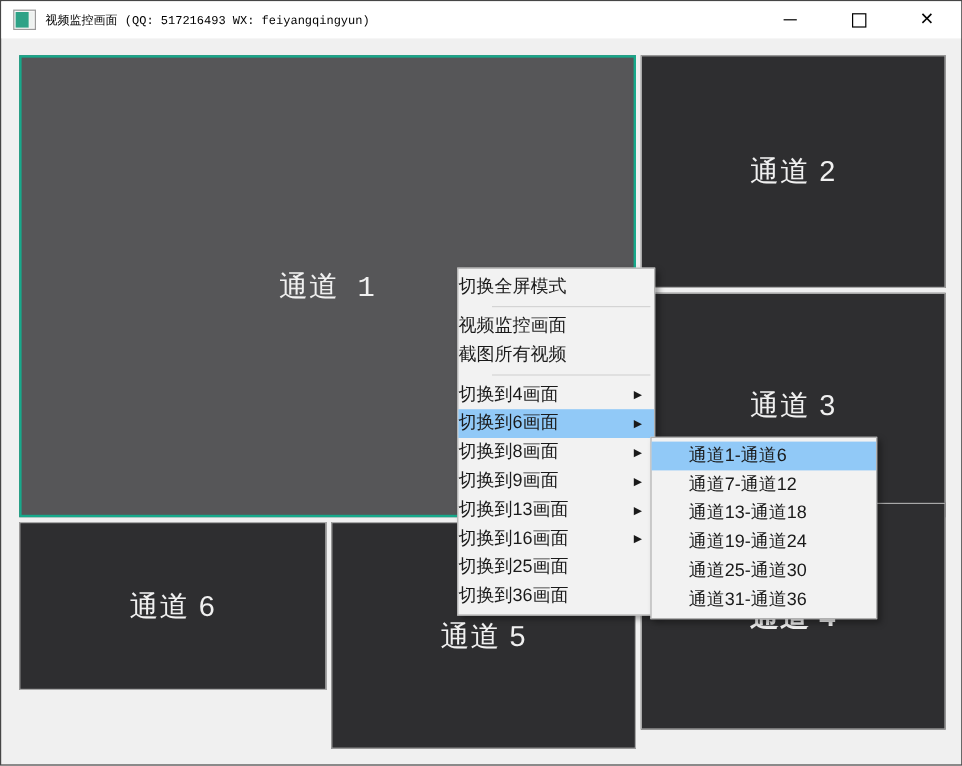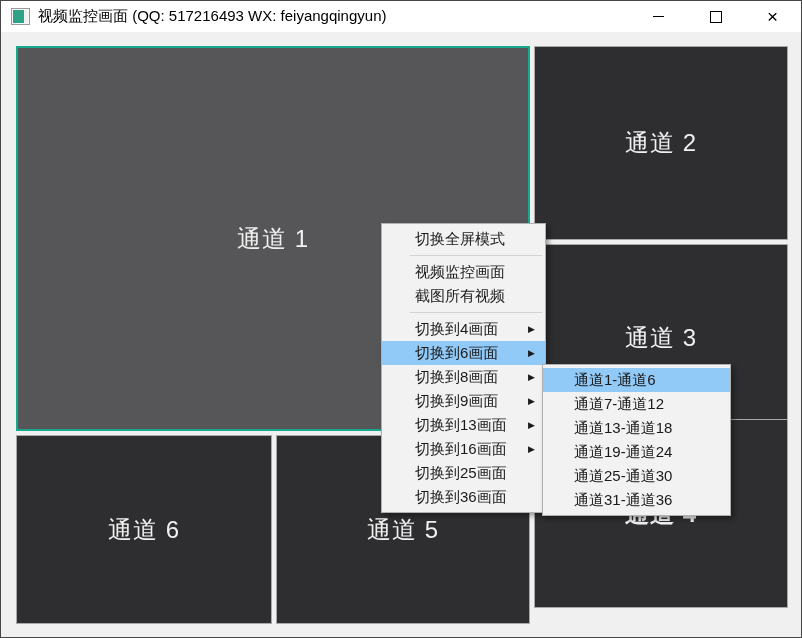--- a/index.html
+++ b/index.html
@@ -20,22 +20,23 @@
     display: flex; align-items: center;
   }
   .app-icon {
     width: 15px; height: 13px; margin-left: 10px;
     border: 1px solid #9a9a9a; background: #f8f8f8;
     display: flex; padding: 1px; box-sizing: content-box;
   }
   .app-icon .teal-pane { flex: 1; background: #2ea287; }
   .app-icon .light-pane { width: 4px; background: #eef2f0; }
   .title-text {
-    margin-left: 8px; font-size: 15px; color: #000000;
+    margin-left: 8px; font-size: 10px; color: #000000;
     white-space: nowrap;
+    font-family: Liberation Mono, monospace;
   }
   .win-controls {
     position: absolute; right: 0; top: 0; height: 31px; display: flex;
   }
   .win-btn {
     width: 57px; height: 31px;
     display: flex; align-items: center; justify-content: center;
     cursor: default;
   }
   .min-glyph { width: 11px; height: 1px; background: #000; }
@@ -49,43 +50,42 @@
     border: 1px solid #a8a8a8;
     display: flex; align-items: center; justify-content: center;
     box-sizing: border-box;
   }
   .ch.selected {
     background: #565658;
     border: 2px solid #17a98b;
   }
   .ch-label { font-size: 24px; color: #f0f0f0; letter-spacing: 1px; }
 
-  .ch1 { left: 15px;  top: 45px;  width: 514px; height: 385px; }
+  .ch1 { left: 15px;  top: 45px;  width: 514px; height: 385px; font-family: Liberation Mono, monospace; }
   .ch2 { left: 533px; top: 45px;  width: 254px; height: 194px; }
   .ch3 { left: 533px; top: 243px; width: 254px; height: 187px; justify-content: center; }
-  .ch6 { left: 15px;  top: 434px; width: 256px; height: 189px; }
+  .ch6 { left: 15px;  top: 434px; width: 256px; height: 140px; }
   .ch5 { left: 275px; top: 434px; width: 254px; height: 189px; }
   .ch4 { left: 533px; top: 418px; width: 254px; height: 189px; font-weight: bold; }
 
   
   .menu {
     position: absolute;
     background: #f2f2f2;
     border: 1px solid #b0b0b0;
     padding: 3px 0;
     box-shadow: 3px 3px 5px rgba(0,0,0,0.35);
     font-size: 15px; color: #1a1a1a;
     box-sizing: border-box;
     z-index: 10;
   }
   .main-menu { left: 380px; top: 222px; width: 165px; }
   .sub-menu  { left: 541px; top: 363px; width: 189px; z-index: 11; }
   .menu-item {
     height: 24px; line-height: 24px;
-    padding-left: 33px;
     position: relative;
     white-space: nowrap;
     cursor: default;
   }
   .sub-menu .menu-item { padding-left: 31px; }
   .menu-item.hl { background: #91c9f7; }
   .menu-sep { height: 1px; background: #d4d4d4; margin: 4px 3px 4px 28px; }
   .arrow {
     position: absolute; right: 10px; top: 50%;
     transform: translateY(-50%);

